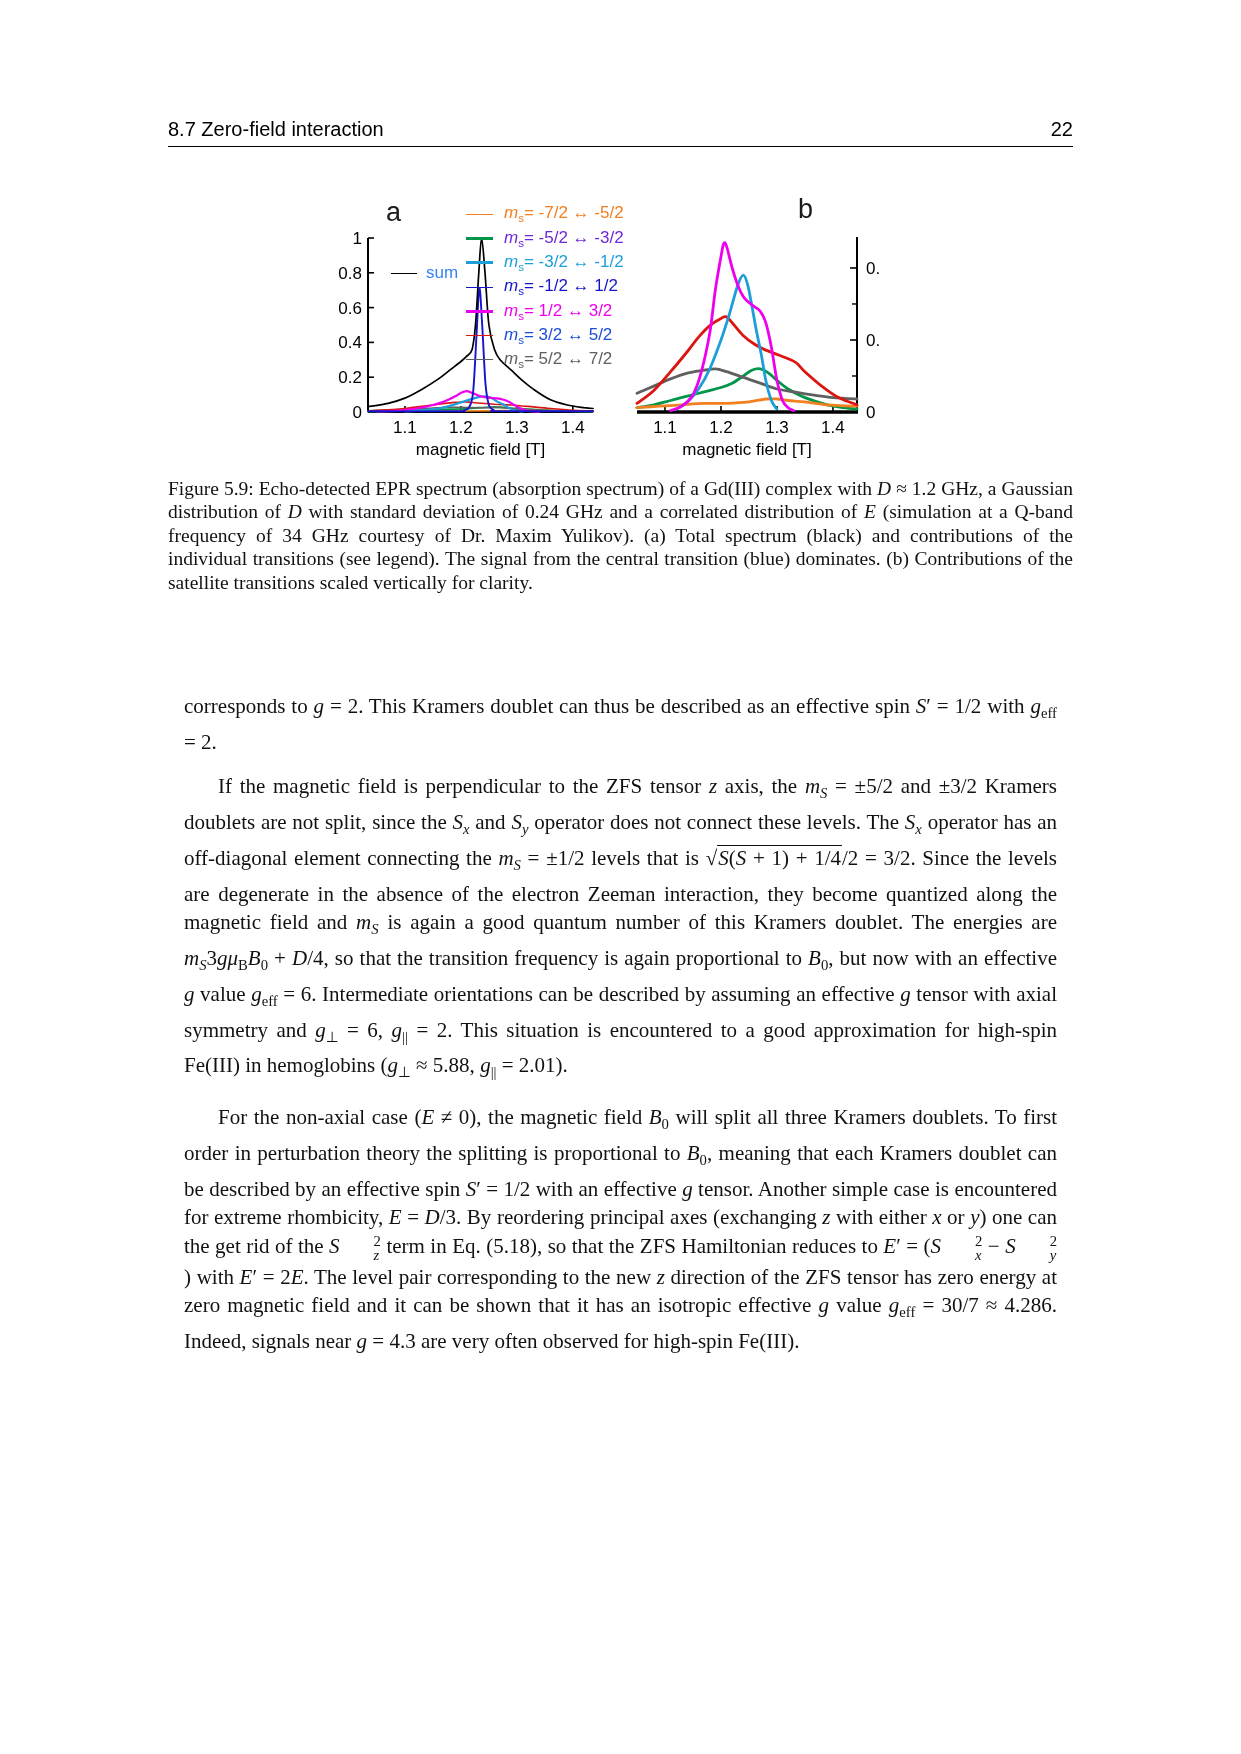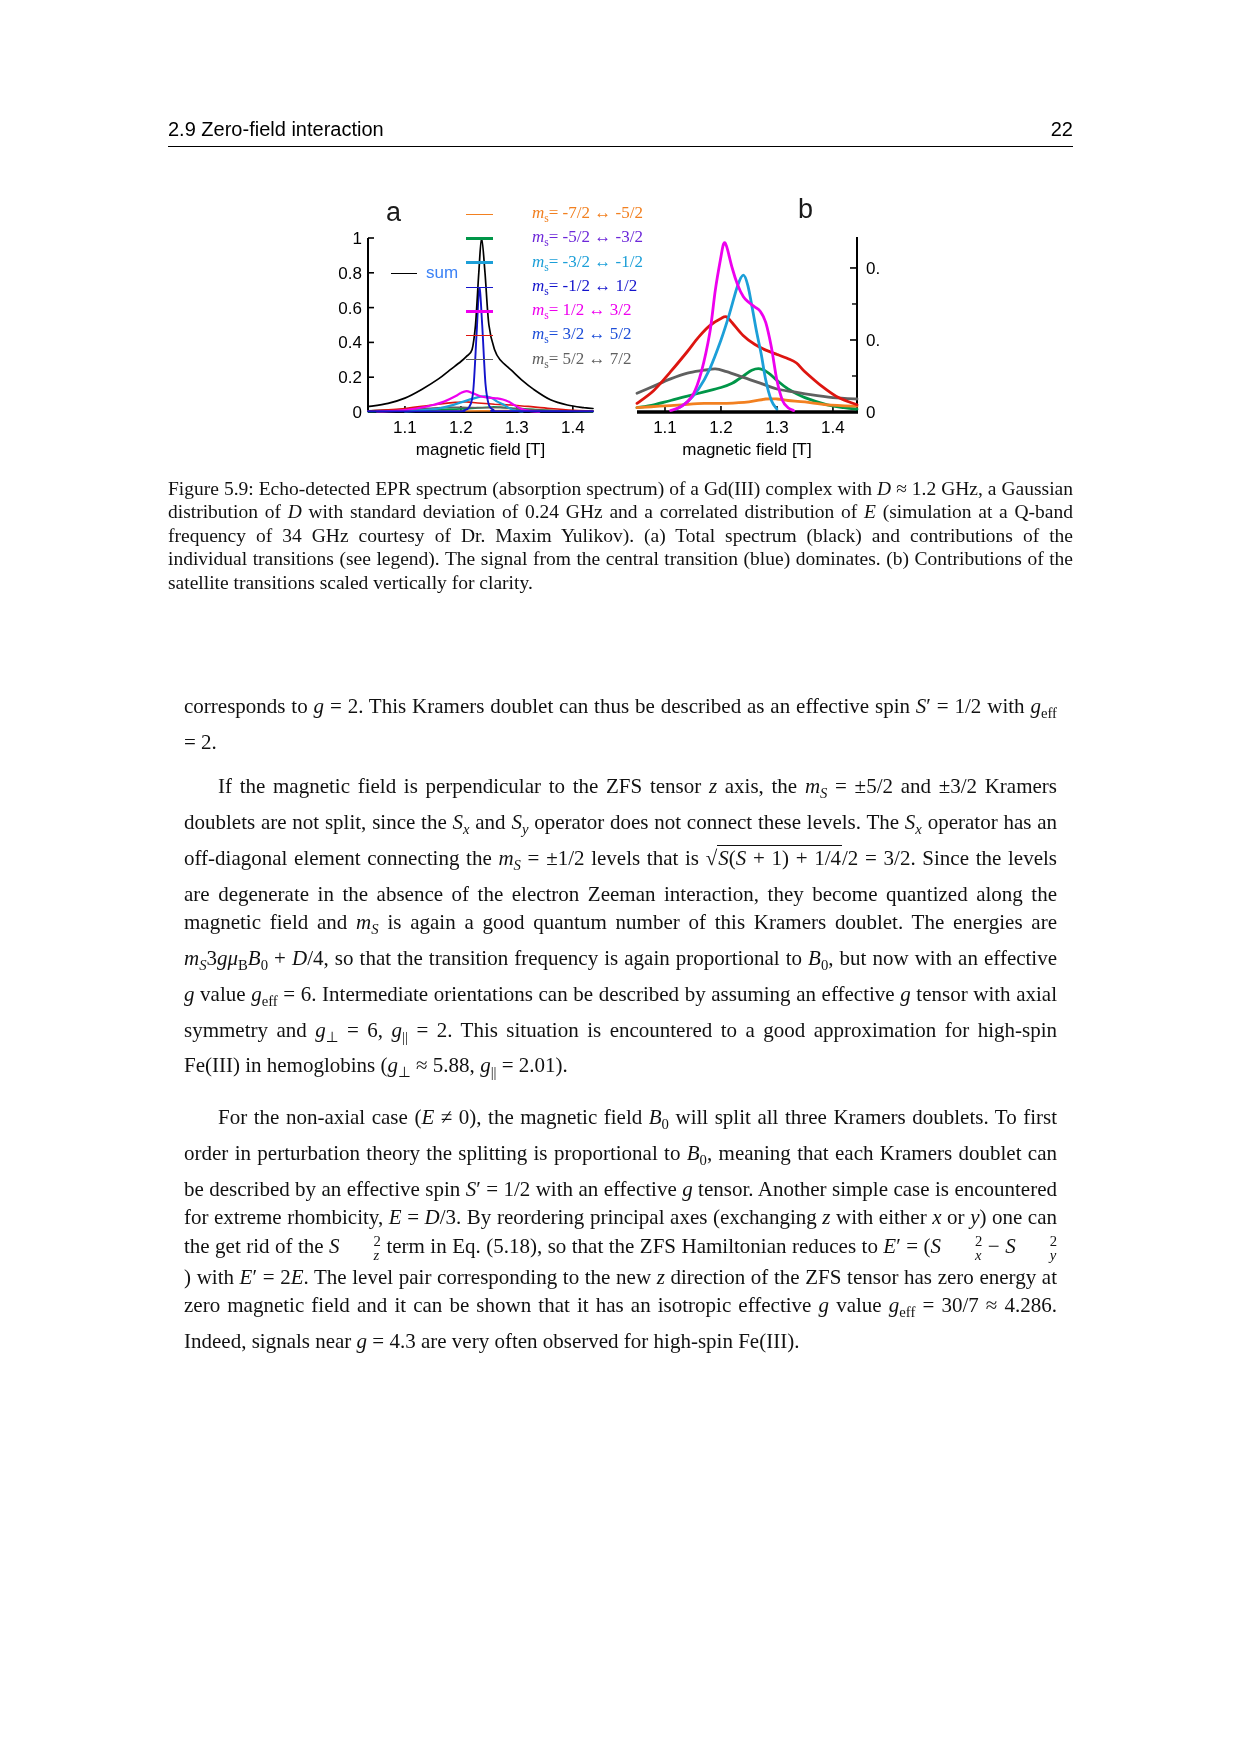--- a/index.html
+++ b/index.html
@@ -10,22 +10,22 @@
        font-family:"Liberation Sans",sans-serif;font-size:20px;color:#000;}
   .hdr-rule{position:absolute;left:168px;top:146px;width:905px;border-top:1.6px solid #000;}
   
   .fig{position:absolute;left:298px;top:160px;width:582px;height:302px;}
   .fig svg{position:absolute;left:0;top:0;}
   .panel-label{position:absolute;font-family:"Liberation Sans",sans-serif;font-size:27px;color:#1a1a1a;}
   .sum-leg{position:absolute;left:93px;top:103px;display:flex;align-items:center;
            font-family:"Liberation Sans",sans-serif;font-size:17px;color:#3b82f6;}
   .sum-line{display:inline-block;width:26px;border-top:1.6px solid #000;margin-right:9px;}
   .legend{position:absolute;left:168px;top:42px;}
-  .leg-row{display:flex;align-items:center;height:24.3px;font-family:Liberation Serif, serif;
-           font-size:17px;white-space:nowrap;gap:28px;}
+  .leg-row{display:flex;align-items:center;height:24.3px;font-family:Liberation Sans, sans-serif;
+           font-size:17px;white-space:nowrap;}
   .leg-line{display:inline-block;width:27px;margin-right:11px;}
   .leg-row i{font-style:italic;}
   .leg-row sub{font-size:68%;}
   
   .caption{position:absolute;left:168px;top:457px;width:905px;font-size:19.5px;line-height:23.6px;
            text-align:justify;color:#111;}
   
   .bodytxt{position:absolute;left:168px;top:676px;width:905px;font-size:21px;line-height:28.6px;
            text-align:justify;color:#111;}
   .bp{margin:16px;}
@@ -34,21 +34,21 @@
   .ol{border-top:1.4px solid #111;padding:0 1px;}
   .stk{display:inline-block;vertical-align:-0.45em;line-height:0.95;font-size:70%;text-align:left;}
   .stk span{display:block;}
 </style>
 </head>
 <body>
 
 <div class="page">
 
   <div class="hdr">
-    <span>2.9  Zero-field interaction</span>
+    <span>8.7  Zero-field interaction</span>
     <span>22</span>
   </div>
   <div class="hdr-rule"></div>
 
   <div class="fig">
     <svg id="fig-svg" width="582" height="302" viewBox="0 0 582 302">
         <line x1="70" y1="78" x2="70" y2="252" stroke="#000" stroke-width="2"></line>
         <line x1="70" y1="252" x2="295" y2="252" stroke="#000" stroke-width="2"></line>
         <line x1="70" y1="252" x2="76" y2="252" stroke="#000" stroke-width="1.6"></line>
         <text x="64" y="258" text-anchor="end" font-family="&quot;Liberation Sans&quot;,sans-serif" font-size="17" fill="#000">0</text>

